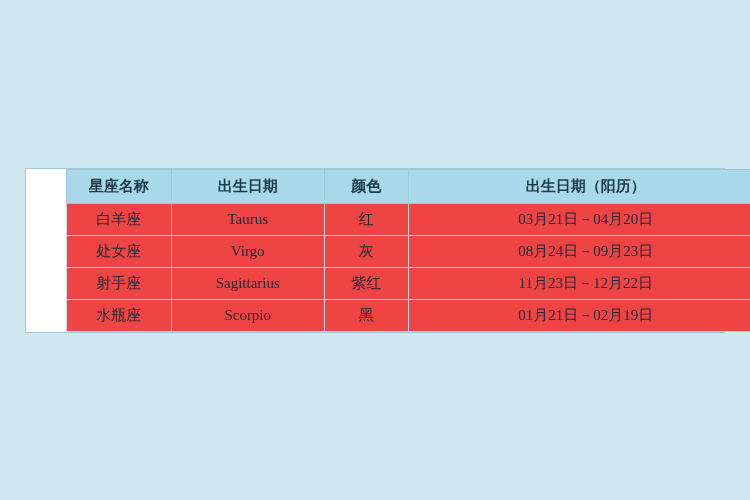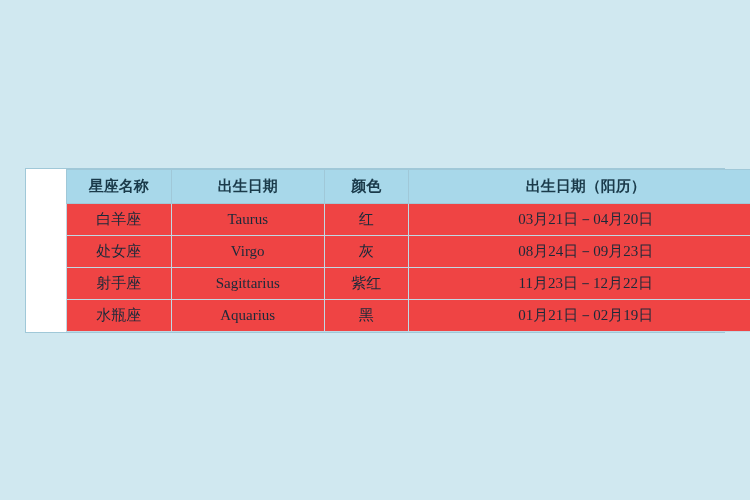--- a/index.html
+++ b/index.html
@@ -77,19 +77,19 @@
           <td>08月24日－09月23日</td>
         </tr>
         <tr>
           <td>射手座</td>
           <td>Sagittarius</td>
           <td>紫红</td>
           <td>11月23日－12月22日</td>
         </tr>
         <tr>
           <td>水瓶座</td>
-          <td>Aquarius</td>
+          <td>Scorpio</td>
           <td>黑</td>
           <td>01月21日－02月19日</td>
         </tr>
       </tbody>
   </table>
 </div>
 
 </body></html>

